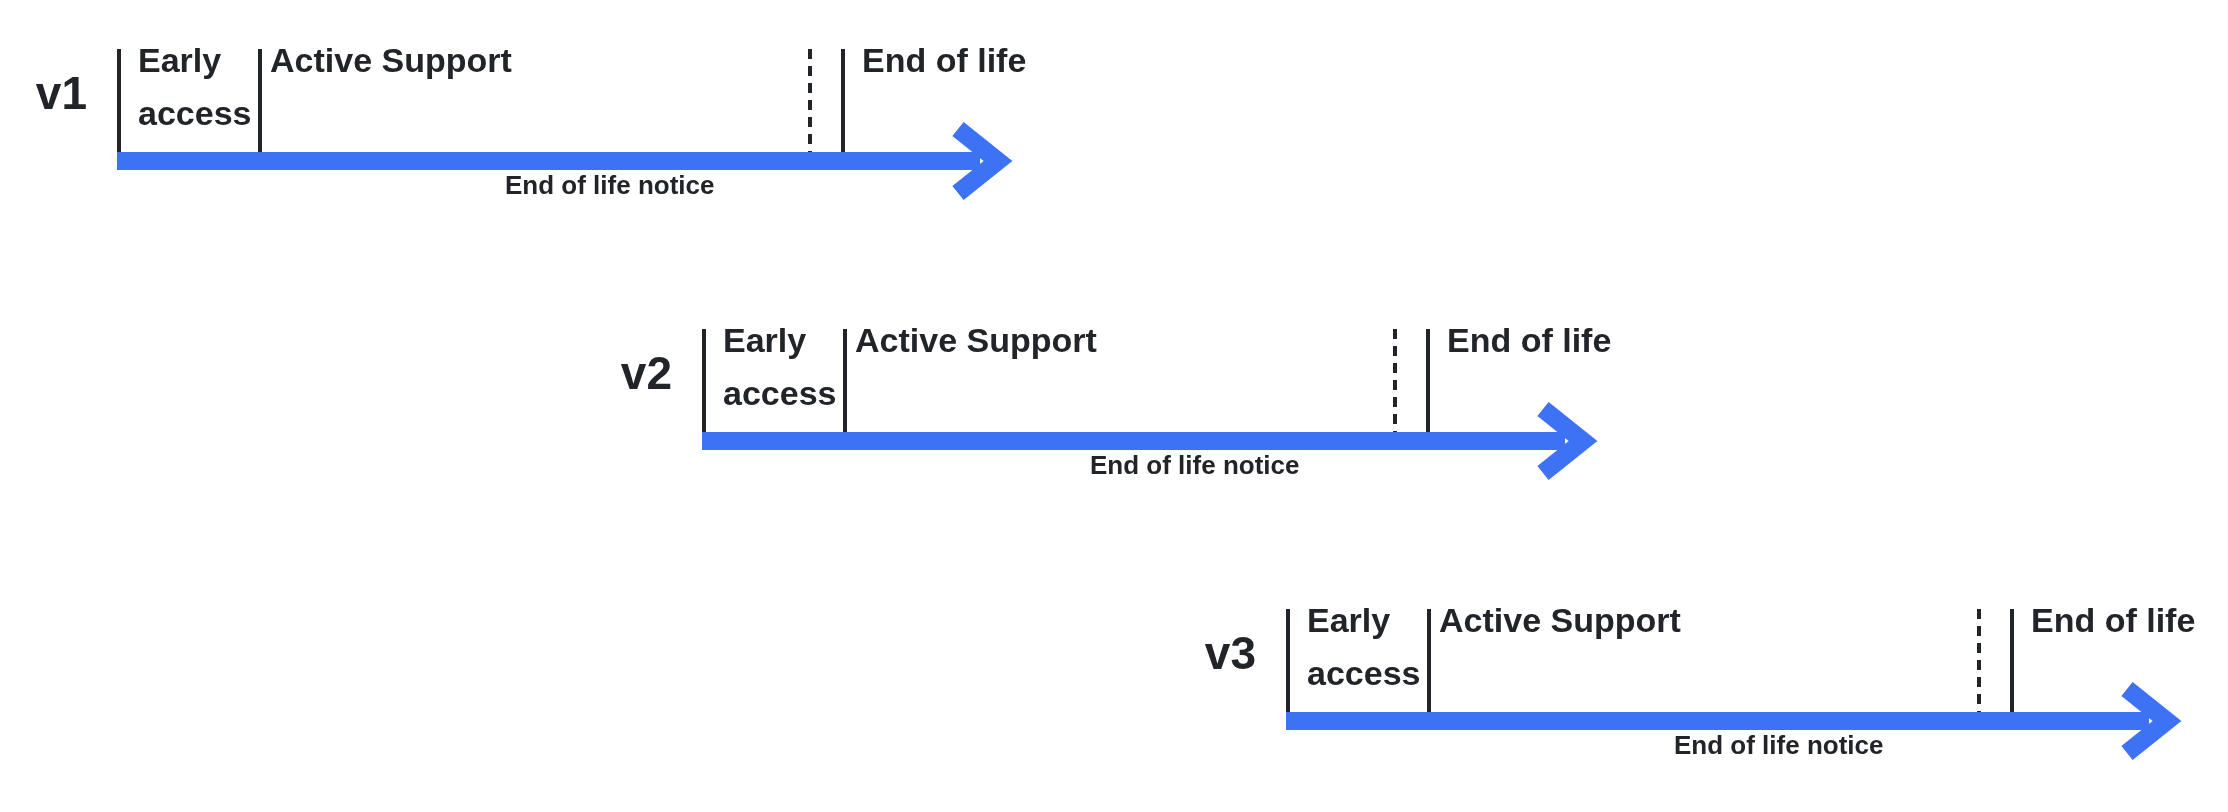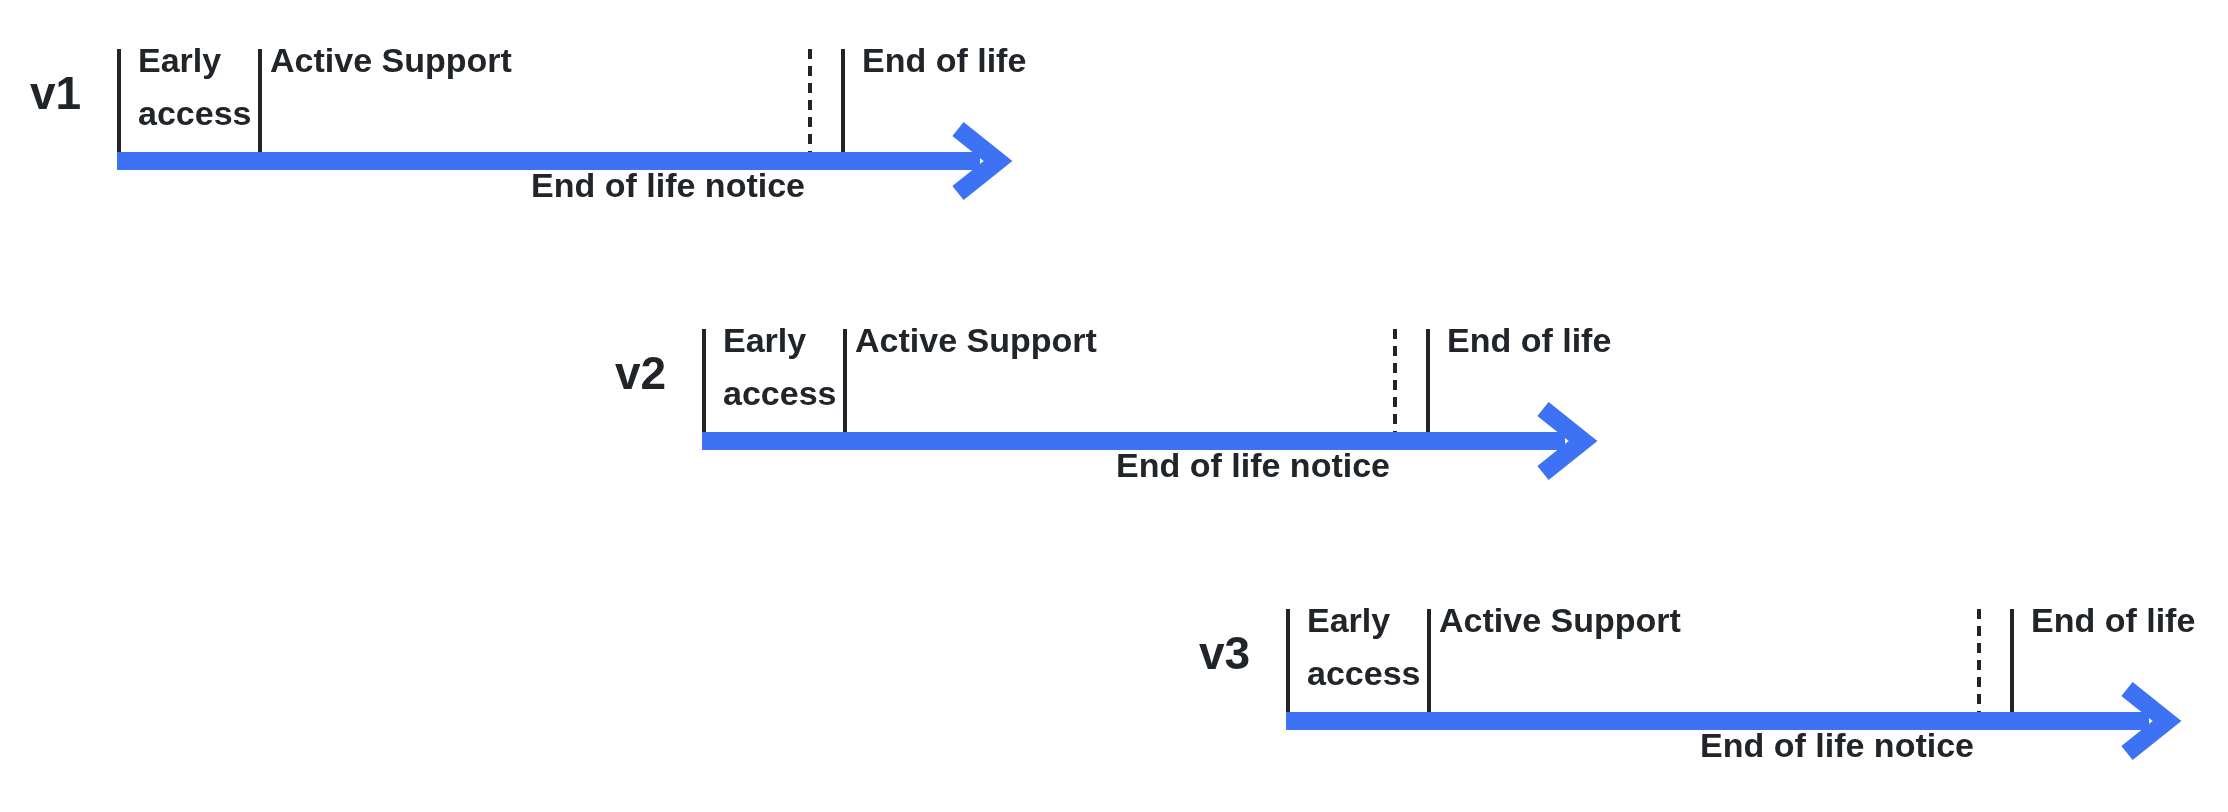--- a/index.html
+++ b/index.html
@@ -21,21 +21,21 @@
     width: 1040px;
     height: 230px;
   }
   .vlabel {
     position: absolute;
     left: 0;
     top: 30px;
     width: 57px;
     font-size: 46px;
     line-height: 46px;
-    text-align: left;
+    text-align: right;
     white-space: nowrap;
   }
   .tick {
     position: absolute;
     top: 9px;
     width: 4px;
     height: 103px;
     background: #212529;
   }
   .tick-start { left: 87px; }
@@ -61,23 +61,23 @@
     white-space: normal;
   }
   .label-early   { left: 108px; width: 112px; }
   .label-active  { left: 240px; width: 420px; white-space: nowrap; }
   .label-eol     { left: 832px; width: 210px; white-space: nowrap; }
   .label-notice {
     position: absolute;
     left: 475px;
     top: 126px;
     width: 300px;
-    font-size: 34px;
+    font-size: 26px;
     line-height: 38px;
-    text-align: right;
+    text-align: left;
     white-space: nowrap;
   }
   .arrow-svg {
     position: absolute;
     left: 0;
     top: 0;
     width: 1040px;
     height: 230px;
     display: block;
     pointer-events: none;

